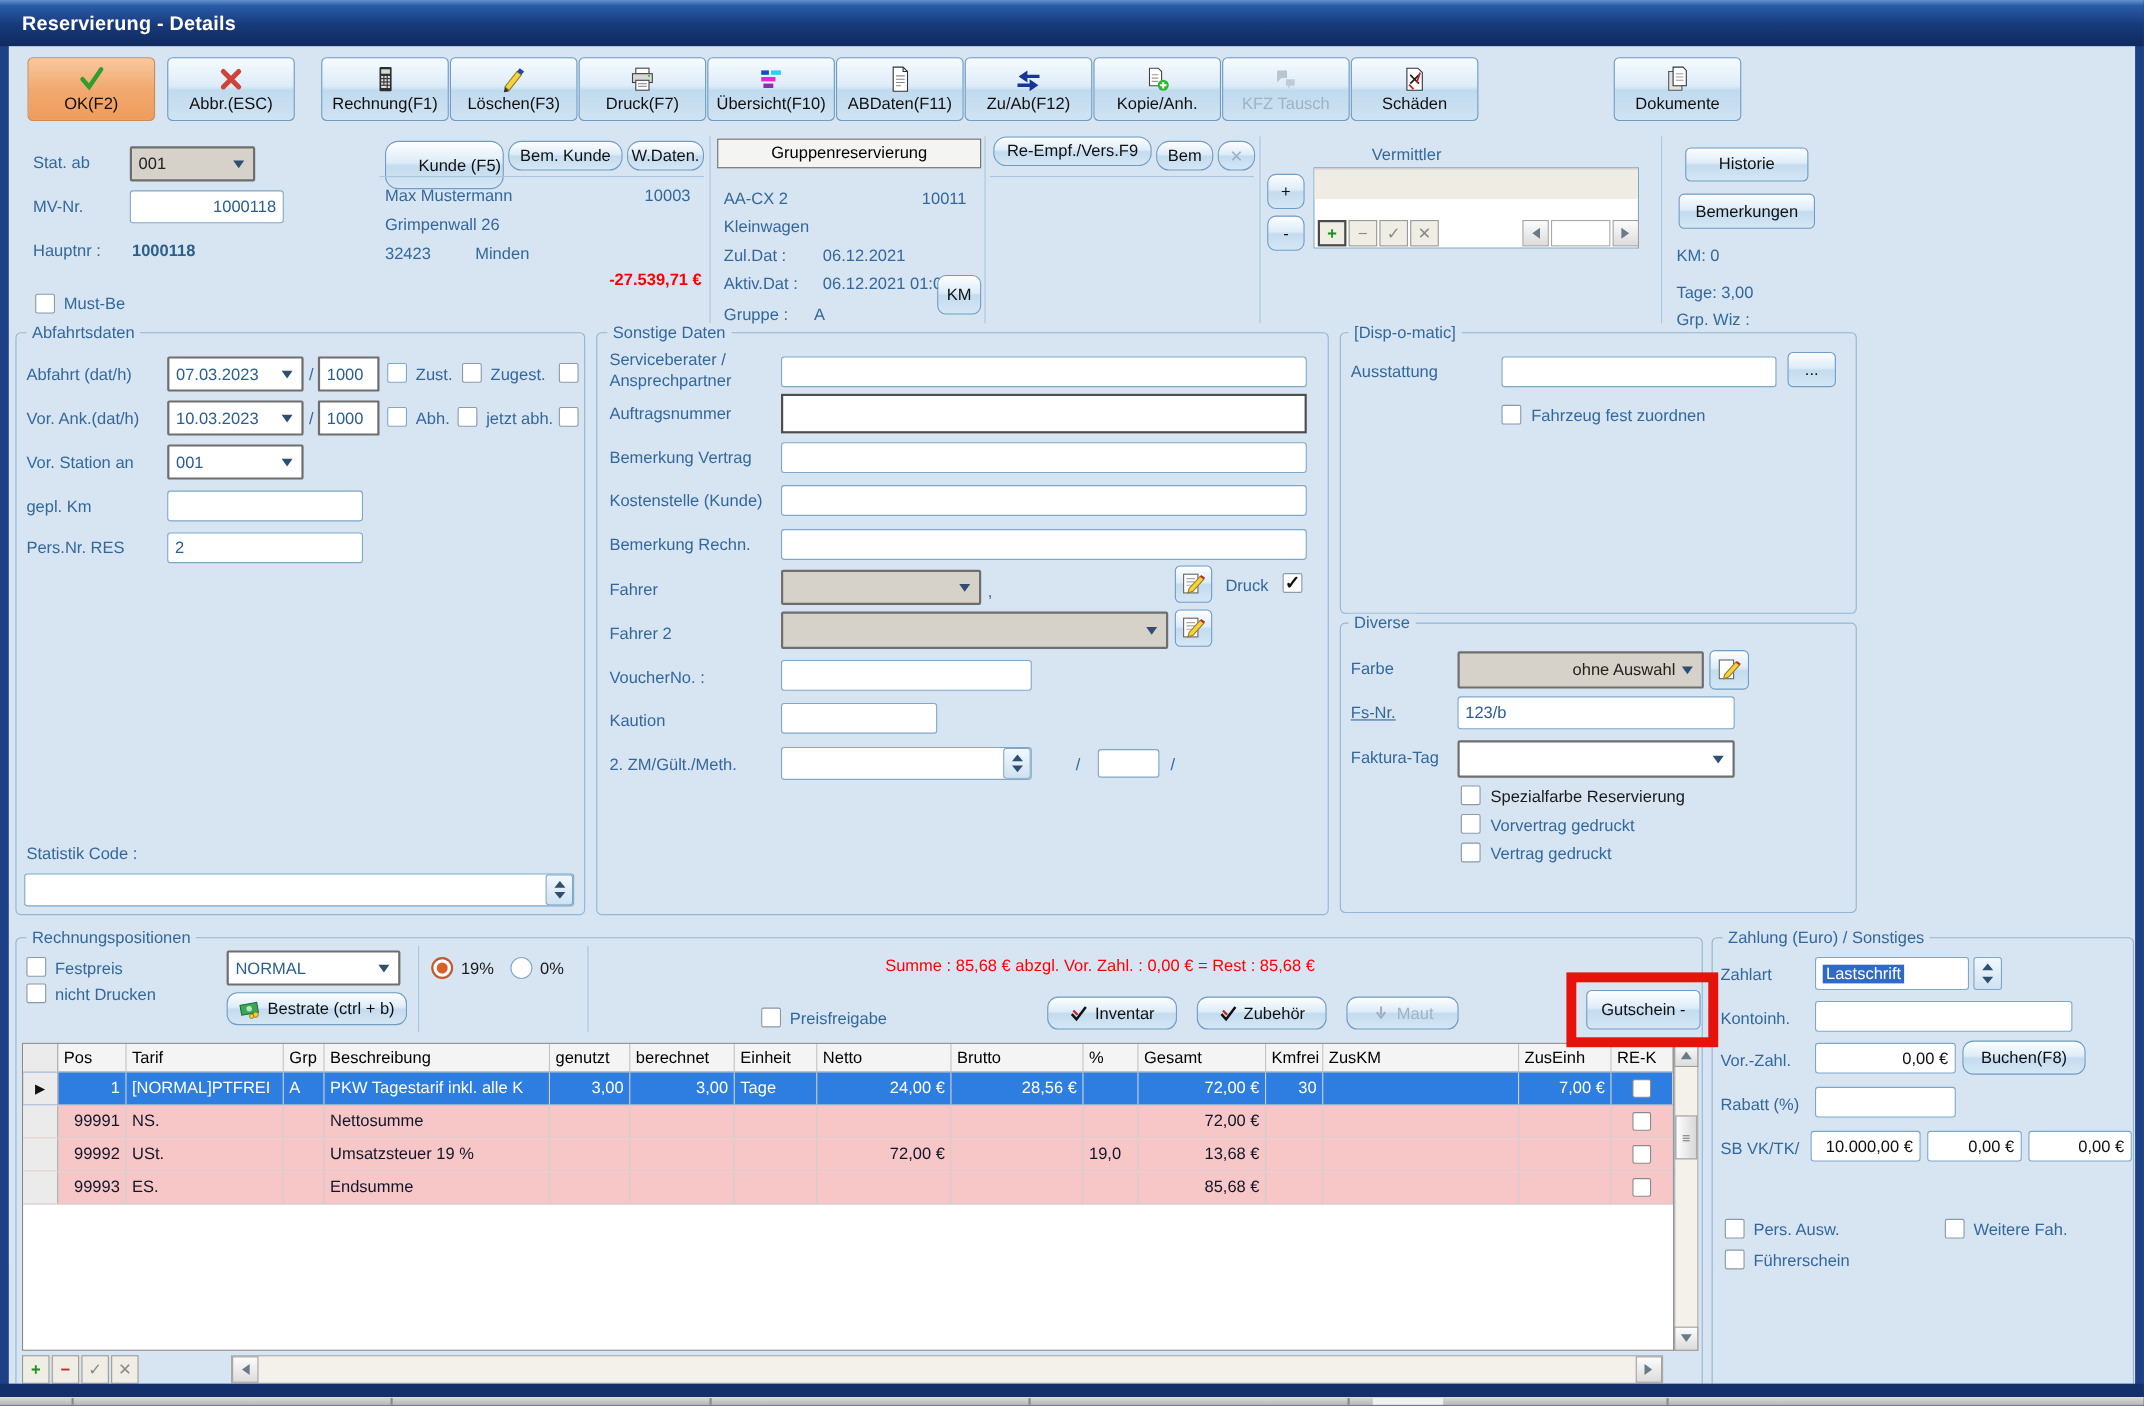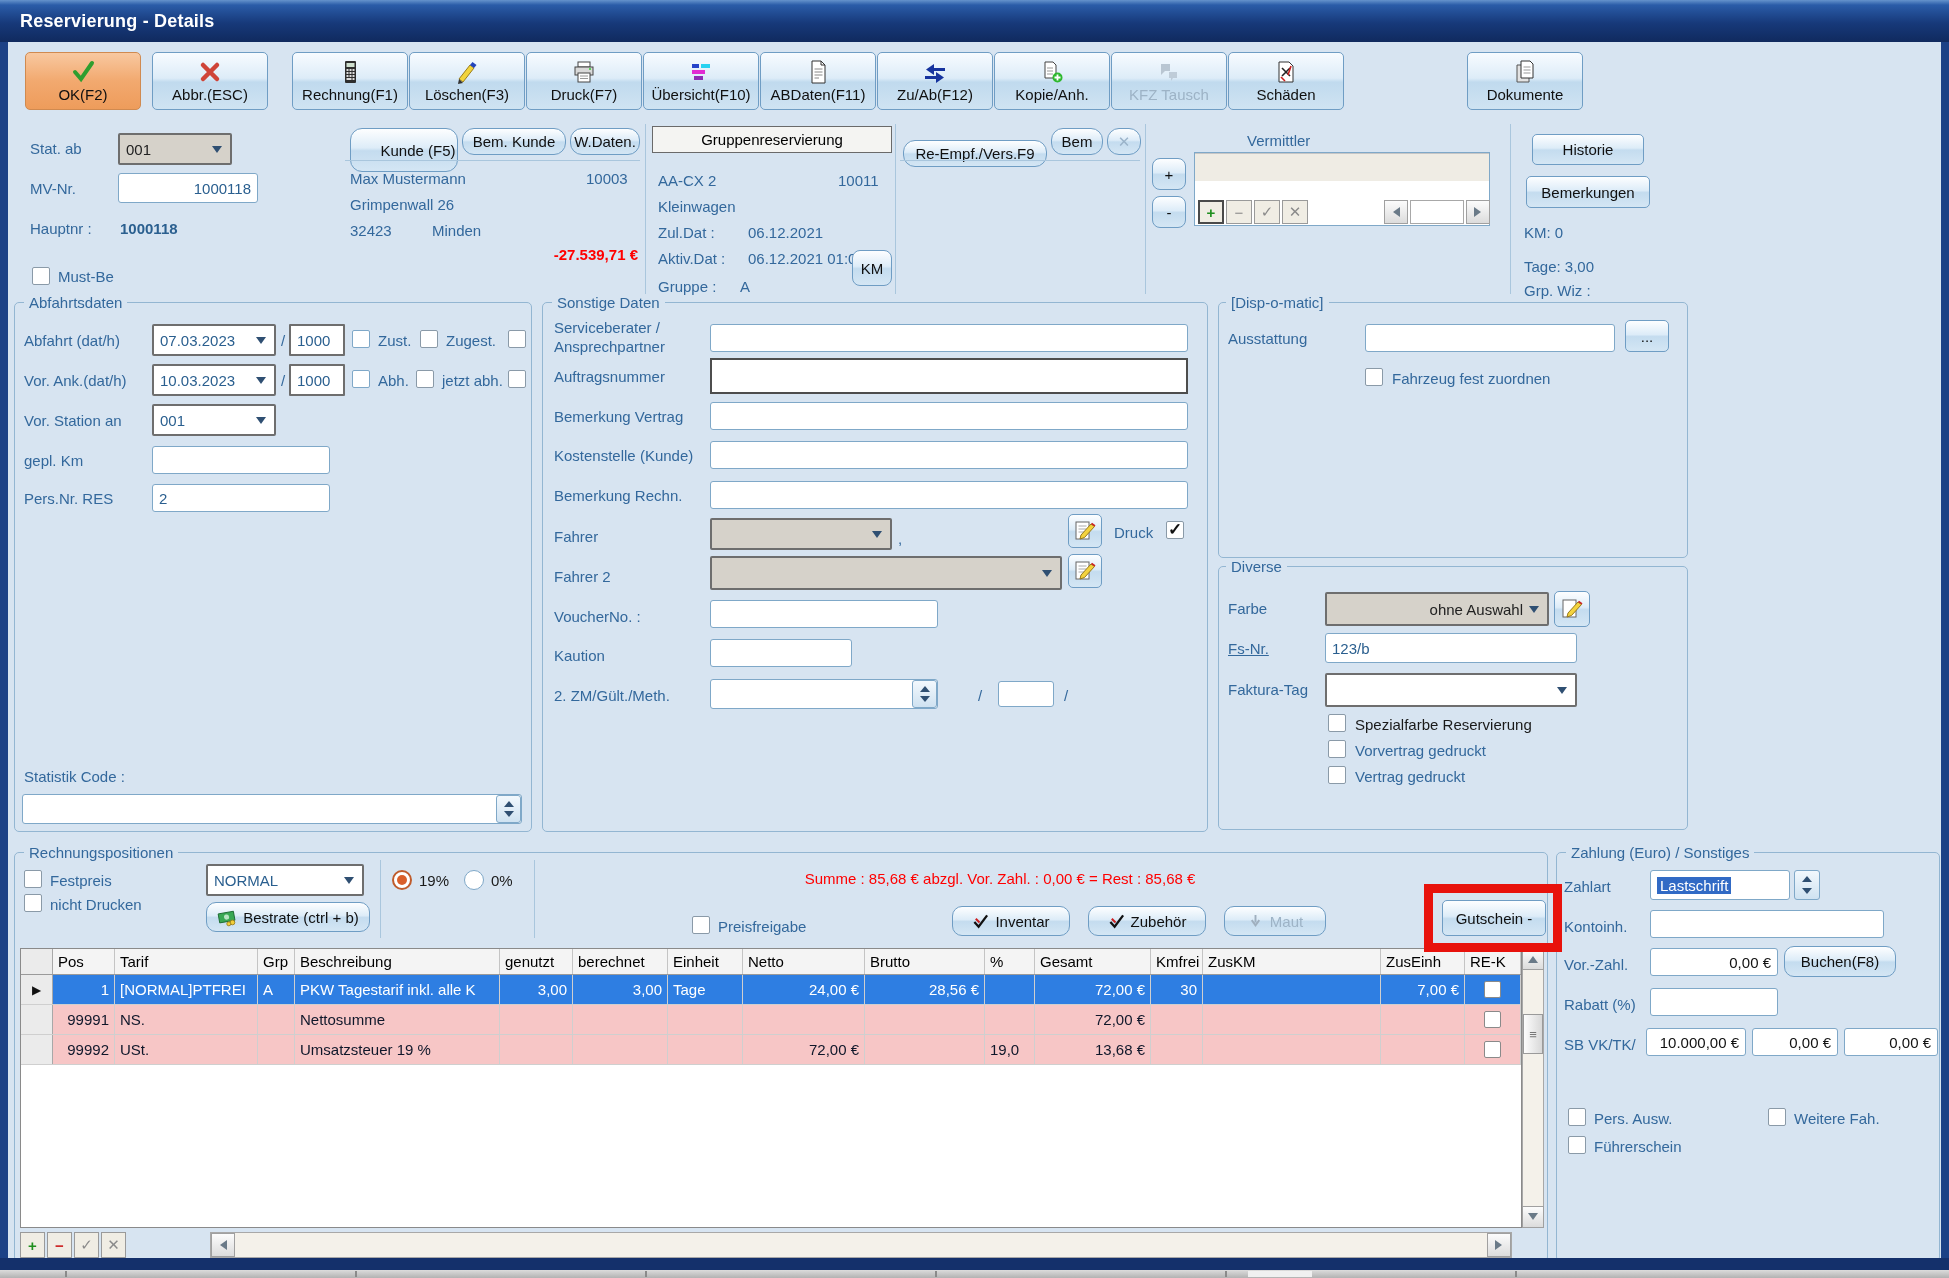--- a/index.html
+++ b/index.html
@@ -261,21 +261,21 @@
   <div class="lbl" style="left:658px;top:198px;">Kleinwagen</div>
   <div class="lbl" style="left:658px;top:224px;">Zul.Dat :</div>
   <div class="lbl" style="left:748px;top:224px;">06.12.2021</div>
   <div class="lbl" style="left:658px;top:250px;">Aktiv.Dat :</div>
   <div class="lbl" style="left:748px;top:250px;">06.12.2021 01:00</div>
   <div class="btn" style="left:852px;top:250px;width:40px;height:36px;border-radius:8px;">KM</div>
   <div class="lbl" style="left:658px;top:278px;">Gruppe :</div>
   <div class="lbl" style="left:740px;top:278px;">A</div>
   <div class="vsep" style="left:895px;top:124px;height:170px;"></div>
 
-  <div class="pill" style="left:903px;top:140px;width:144px;height:27px;">Re-Empf./Vers.F9</div>
+  <div class="pill" style="left:903px;top:124px;width:144px;height:27px;">Re-Empf./Vers.F9</div>
   <div class="pill" style="left:1051px;top:128px;width:52px;height:27px;">Bem</div>
   <div class="pill" style="left:1107px;top:128px;width:34px;height:27px;color:#9ab3c9;">
     <span>✕</span>
   </div>
   <div class="hsep" style="left:900px;top:160px;width:240px;"></div>
   <div class="vsep" style="left:1145px;top:124px;height:170px;"></div>
 
   <div class="lbl" style="left:1247px;top:132px;">Vermittler</div>
   <div class="btn" style="left:1152px;top:158px;width:34px;height:32px;border-radius:8px;">+</div>
   <div class="btn" style="left:1152px;top:196px;width:34px;height:32px;border-radius:8px;">-</div>
@@ -566,20 +566,40 @@
           <div class="tc r" style="width: 120px;"></div>
           <div class="tc" style="width: 50px;">19,0</div>
           <div class="tc r" style="width: 116px;">13,68 €</div>
           <div class="tc r" style="width: 52px;"></div>
           <div class="tc" style="width: 178px;"></div>
           <div class="tc r" style="width: 84px;"></div>
           <div class="tc c" style="width: 56px;">
             <span class="gridcb"></span>
           </div>
         </div>
+        <div class="trw sum">
+          <div class="tc mk" style="width: 32px;"></div>
+          <div class="tc r" style="width: 62px;">99993</div>
+          <div class="tc" style="width: 143px;">ES.</div>
+          <div class="tc" style="width: 37px;"></div>
+          <div class="tc" style="width: 205px;">Endsumme</div>
+          <div class="tc r" style="width: 73px;"></div>
+          <div class="tc r" style="width: 95px;"></div>
+          <div class="tc" style="width: 75px;"></div>
+          <div class="tc r" style="width: 122px;"></div>
+          <div class="tc r" style="width: 120px;"></div>
+          <div class="tc" style="width: 50px;"></div>
+          <div class="tc r" style="width: 116px;">85,68 €</div>
+          <div class="tc r" style="width: 52px;"></div>
+          <div class="tc" style="width: 178px;"></div>
+          <div class="tc r" style="width: 84px;"></div>
+          <div class="tc c" style="width: 56px;">
+            <span class="gridcb"></span>
+          </div>
+        </div>
       </div>
   </div>
 
   <div class="scroll" style="left:1522px;top:948px;width:22px;height:280px;"></div>
   <div class="sarrow" style="left:1522px;top:948px;width:22px;height:22px;">
       <span class="tri up"></span>
     </div>
   <div class="thumb" style="left:1523px;top:1014px;width:20px;height:40px;">≡</div>
   <div class="sarrow" style="left:1522px;top:1206px;width:22px;height:22px;">
       <span class="tri dn"></span>

